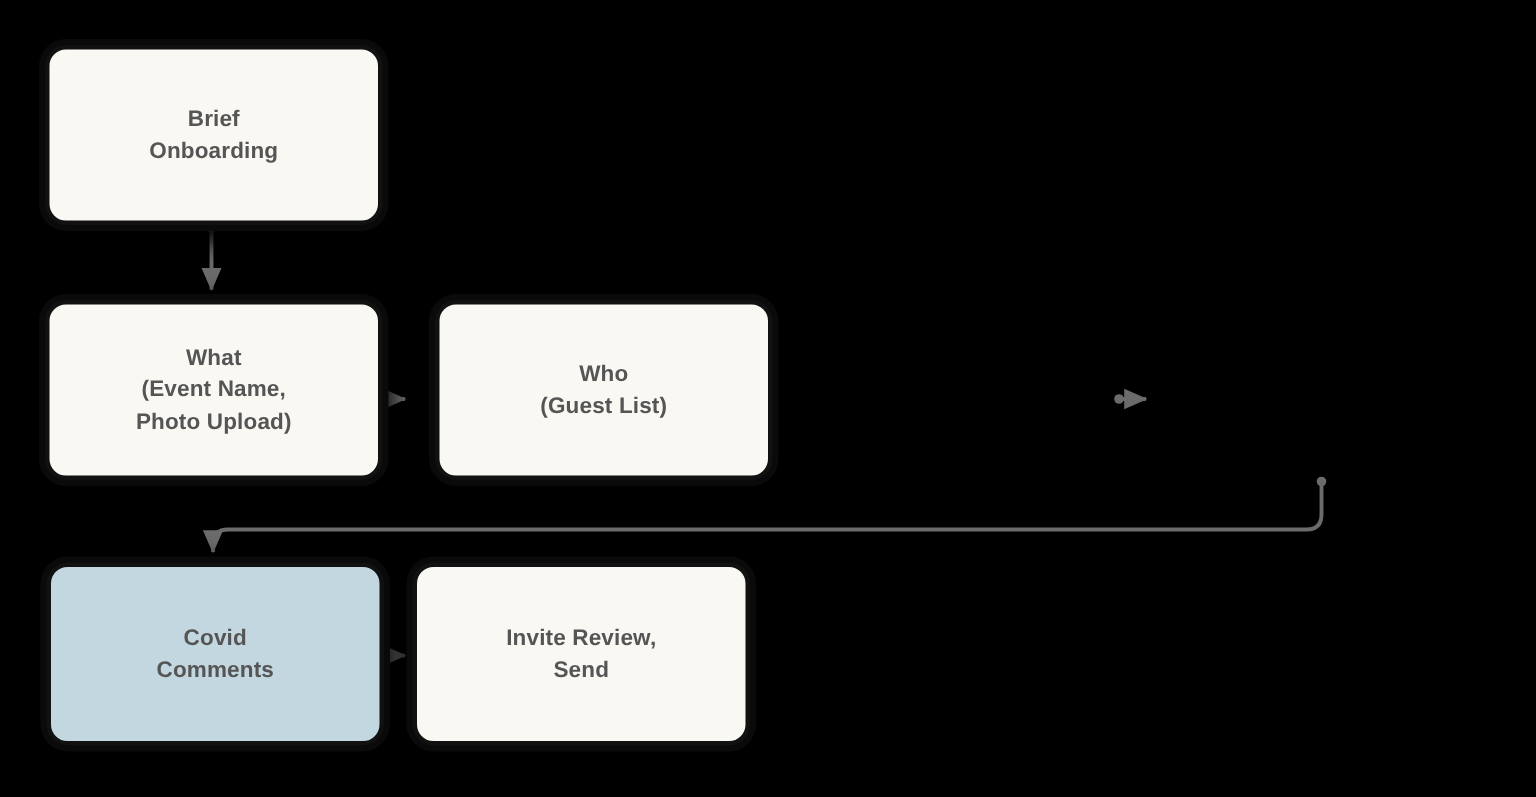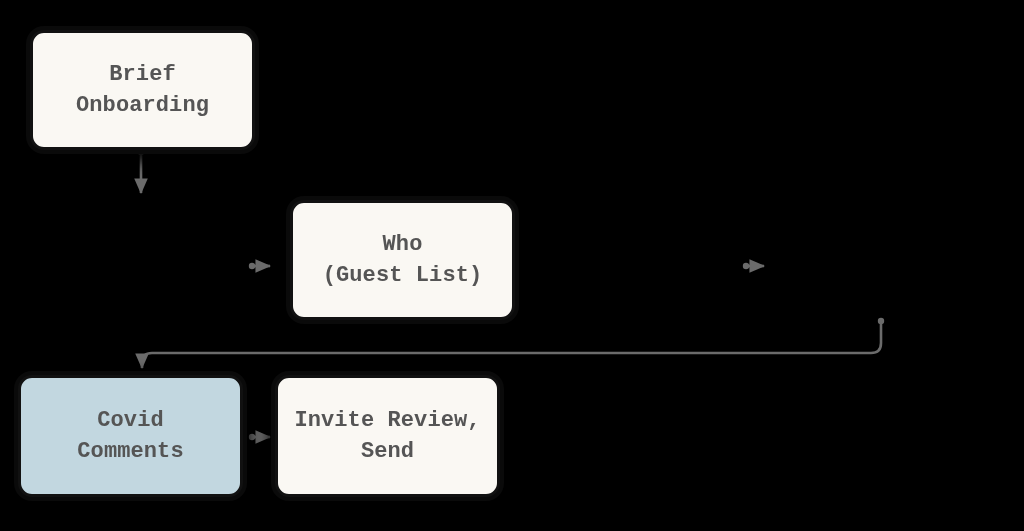--- a/index.html
+++ b/index.html
@@ -25,27 +25,26 @@
     display: flex;
     align-items: center;
     justify-content: center;
     text-align: center;
   }
   .node.highlight {
     background: #c2d7e0;
   }
   .node-label {
     color: #555555;
-    font-size: 22px;
+    font-size: 15px;
     font-weight: bold;
     line-height: 1.42;
     letter-spacing: 0.1px;
     white-space: pre-line;
     padding: 0 10px;
-    font-family: Liberation Mono, monospace;
   }
   .edge-layer {
     position: absolute;
     left: 0;
     top: 0;
     width: 1024px;
     height: 531px;
     pointer-events: none;
   }
 </style>
@@ -90,29 +89,34 @@
       <circle cx="252" cy="437" r="3.2" fill="#6b6b6b"></circle>
       <line x1="252" y1="437" x2="270" y2="437" stroke="#6b6b6b" stroke-width="2.6" marker-end="url(#arrowhead)"></line>
     </g>
   </svg>
 
   <div class="node" style="left:30px; top:30px; width:225px; height:120px;">
     <span class="node-label">Brief
 Onboarding</span>
   </div>
 
+  <div class="node" style="left:30px; top:200px; width:225px; height:120px;">
+    <span class="node-label">What
+(Event Name,
+Photo Upload)</span>
+  </div>
 
   <div class="node" style="left:290px; top:200px; width:225px; height:120px;">
     <span class="node-label">Who
 (Guest List)</span>
   </div>
 
 
 
-  <div class="node highlight" style="left:18px; top:375px; width:225px; height:122px;">
+  <div class="node highlight" style="left:31px; top:375px; width:225px; height:122px;">
     <span class="node-label">Covid
 Comments</span>
   </div>
 
   <div class="node" style="left:275px; top:375px; width:225px; height:122px;">
     <span class="node-label">Invite Review,
 Send</span>
   </div>
 
 </div>

